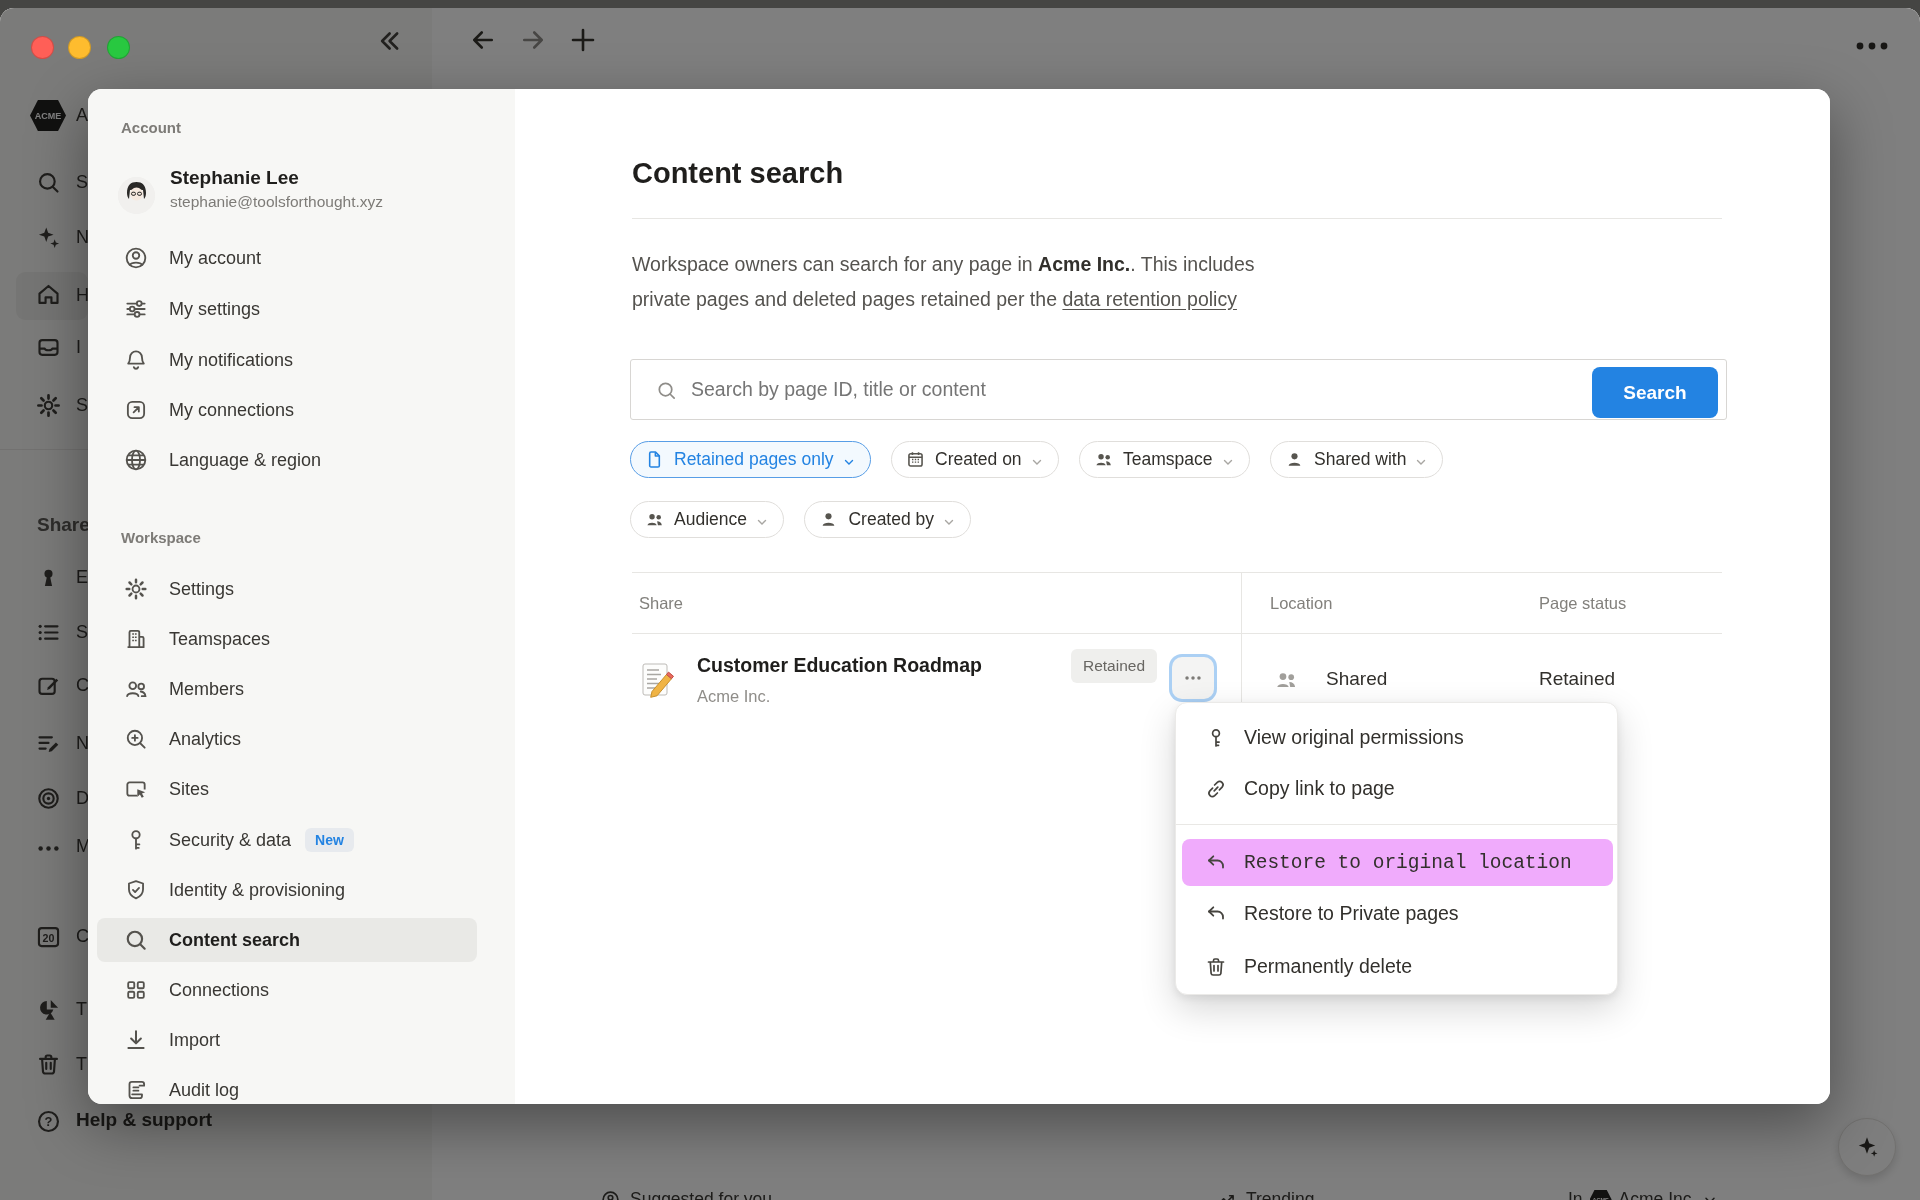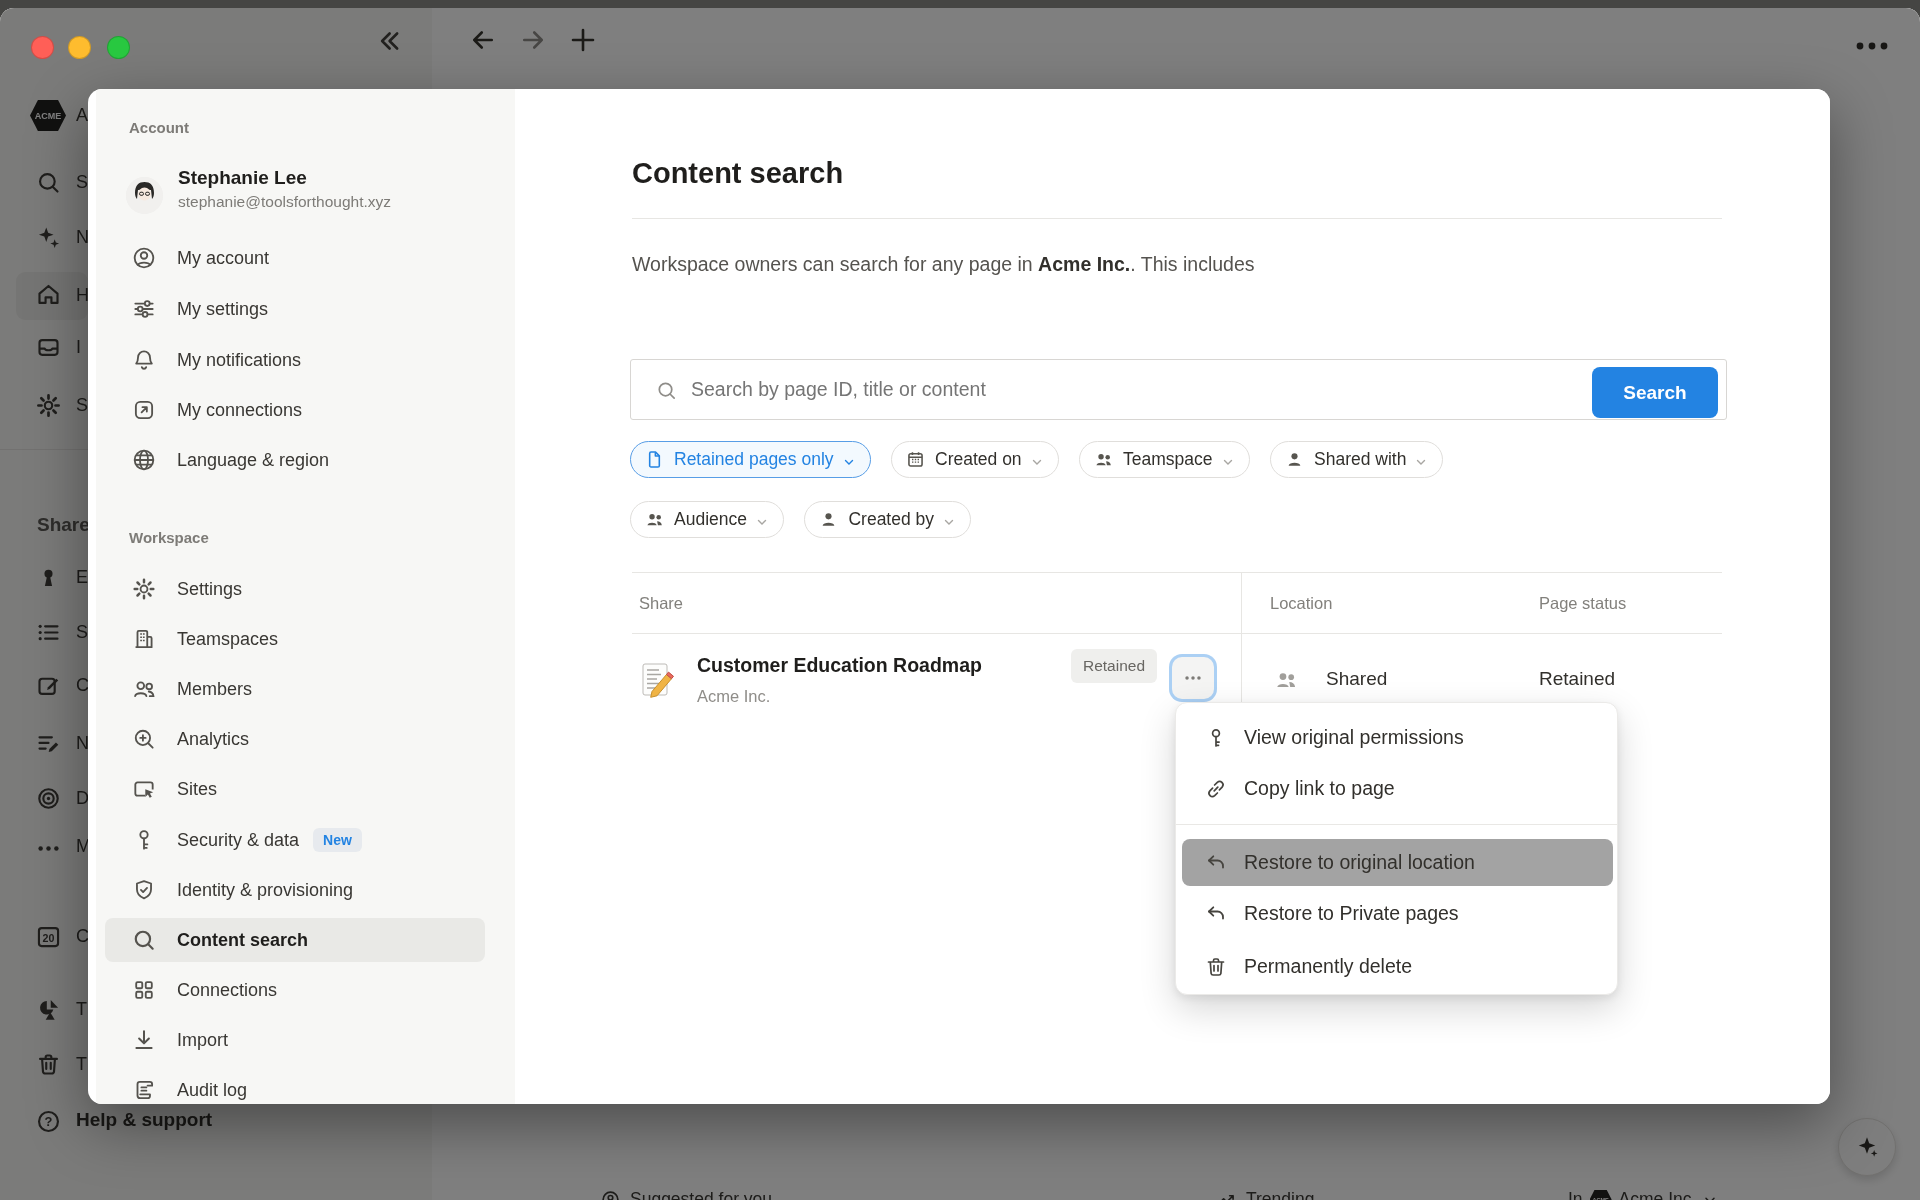--- a/index.html
+++ b/index.html
@@ -11,39 +11,39 @@
   .bg-sidebar{position:absolute;left:0;top:0;width:432px;height:100%;background:#f7f7f5;}
   .bg-main{position:absolute;left:432px;top:0;right:0;height:100%;background:#ffffff;}
   .side-ico{position:absolute;left:35px;width:27px;height:27px;color:#3e3c38;}
   .side-ico svg{width:100%;height:100%;}
   .partial{position:absolute;left:76px;font-size:18px;color:#3a3834;white-space:nowrap;}
   .nav-ico{position:absolute;color:#37352f;}
   .overlay{position:absolute;inset:0;background:rgba(0,0,0,0.5);}
   .tl{position:absolute;top:28px;width:23px;height:23px;border-radius:50%;border:1px solid rgba(0,0,0,.18);}
   
   .modal{position:absolute;left:88px;top:81px;width:1742px;height:1015px;background:#ffffff;border-radius:14px;overflow:hidden;box-shadow:0 20px 60px rgba(0,0,0,.4);}
-  .m-side{position:absolute;left:8px;top:0;width:427px;height:100%;background:#f7f7f5;}
+  .m-side{position:absolute;left:0;top:0;width:427px;height:100%;background:#f7f7f5;}
   .m-head{position:absolute;left:33px;font-size:15px;font-weight:700;color:#7d7b77;}
   .mi{position:absolute;left:9px;width:380px;height:44px;display:flex;align-items:center;padding:0 10px 0 26px;border-radius:8px;font-size:18px;color:#393733;cursor:pointer;}
   .mi .ic{width:26px;height:26px;margin-right:20px;color:#55534e;flex:0 0 auto;}
   .mi .ic svg{width:100%;height:100%;}
   .mi.active{background:#e9e9e6;font-weight:700;color:#1f1e1c;}
   .badge-new{margin-left:14px;background:#e7eaee;color:#2383e2;font-size:14px;font-weight:700;padding:4px 10px;border-radius:6px;}
   .m-main{position:absolute;left:427px;top:0;right:0;height:100%;background:#ffffff;}
   .chip{display:inline-flex;align-items:center;height:37px;padding:0 14px 0 13px;border:1px solid #e0dedb;border-radius:19px;background:#fff;font-size:17.5px;color:#32302c;margin-right:16px;cursor:pointer;}
   .chip .cic{width:21px;height:21px;margin-right:9px;color:#57554f;}
   .chip .cic svg{width:100%;height:100%;}
   .chip .chev{width:14px;height:14px;margin-left:8px;color:#a8a6a2;}
   .chip.blue{color:#2383e2;border:1.5px solid #579de6;background:#f3f9fe;}
   .chip.blue .cic,.chip.blue .chev{color:#2383e2;}
   .menu{position:absolute;left:1087px;top:613px;width:443px;height:293px;background:#ffffff;border-radius:12px;border:1px solid #ebeae8;box-shadow:0 14px 36px rgba(0,0,0,.16),0 3px 8px rgba(0,0,0,.08);z-index:6;}
   .menu-item{position:absolute;left:6px;width:431px;height:47px;display:flex;align-items:center;padding:0 12px 0 22px;border-radius:8px;font-size:19.5px;color:#32302c;cursor:pointer;}
   .menu-item .ic{width:24px;height:24px;margin-right:16px;color:#46443f;}
   .menu-item .ic svg{width:100%;height:100%;}
-  .menu-item.hl{background:#a3a3a3;}
+  .menu-item.hl{background:#f0abfc;font-family:Liberation Mono, monospace;}
   .menu-div{position:absolute;left:0;width:100%;height:1px;background:#e9e8e5;}
   .thead{position:absolute;font-size:16.5px;color:#82807c;}
   .hline{position:absolute;height:1px;background:#e7e6e3;}
   .cell{position:absolute;font-size:19px;color:#32302c;}
   .fab{position:absolute;left:1838px;top:1110px;width:58px;height:58px;border-radius:50%;background:#fdfdfc;border:1px solid #e3e1de;box-shadow:0 4px 10px rgba(0,0,0,.15);display:flex;align-items:center;justify-content:center;color:#32302c;}
   .sb-item{position:absolute;display:flex;align-items:center;font-size:17.5px;color:#3a3834;white-space:nowrap;}
   .sb-item svg{width:21px;height:21px;margin-right:9px;}
   .hexlogo{display:inline-flex;align-items:center;justify-content:center;background:#232220;color:#fff;clip-path:polygon(22% 0,78% 0,100% 50%,78% 100%,22% 100%,0 50%);font-weight:700;}
 </style>
 </head>
@@ -355,20 +355,21 @@
           <span>Audit log</span>
         </div>
       </div>
 
       <div class="m-main">
         <div class="abs" style="left:117px;top:68px;font-size:29px;font-weight:700;color:#1f1e1c;">Content search</div>
         <div class="hline" style="left:117px;top:129px;width:1090px;"></div>
 
         <div class="abs" style="left:117px;top:158px;font-size:19.5px;line-height:35px;color:#55534f;">
           <div><span>Workspace owners can search for any page in </span><b style="color:#32302c;">Acme Inc.</b><span>. This includes</span></div>
+          <div><span>private pages and deleted pages retained per the </span><span style="text-decoration:underline;text-underline-offset:3px;cursor:pointer;">data retention policy</span></div>
         </div>
 
         <div class="abs" style="left:115px;top:270px;width:1097px;height:61px;border:1px solid #d8d6d3;border-radius:3px;background:#fff;">
           <svg viewBox="0 0 24 24" style="position:absolute;left:24px;top:19px;width:23px;height:23px;" fill="none" stroke="#8f8d89" stroke-width="1.8" stroke-linecap="round">
               <circle cx="11" cy="11" r="6.5"></circle>
               <path d="m15.9 15.9 4.1 4.1"></path>
             </svg>
           <input style="position: absolute; left: 58px; top: 0px; width: 880px; height: 100%; border: none; outline: none; font-size: 19.5px; color: rgb(50, 48, 44); font-family: inherit; background: transparent;" placeholder="Search by page ID, title or content">
           <button style="position:absolute;right:8px;top:7px;width:126px;height:51px;background:#2383e2;color:#fff;border:none;border-radius:8px;font-size:19px;font-weight:700;font-family:inherit;cursor:pointer;">Search</button>
         </div>

